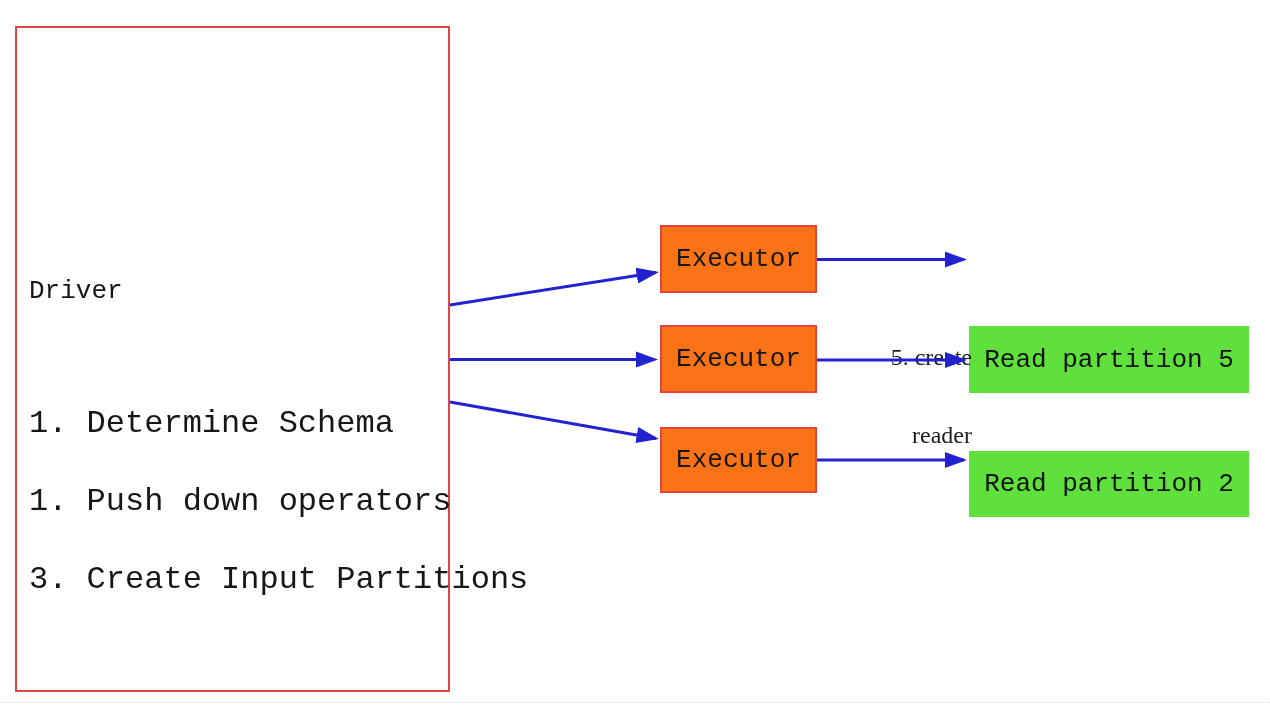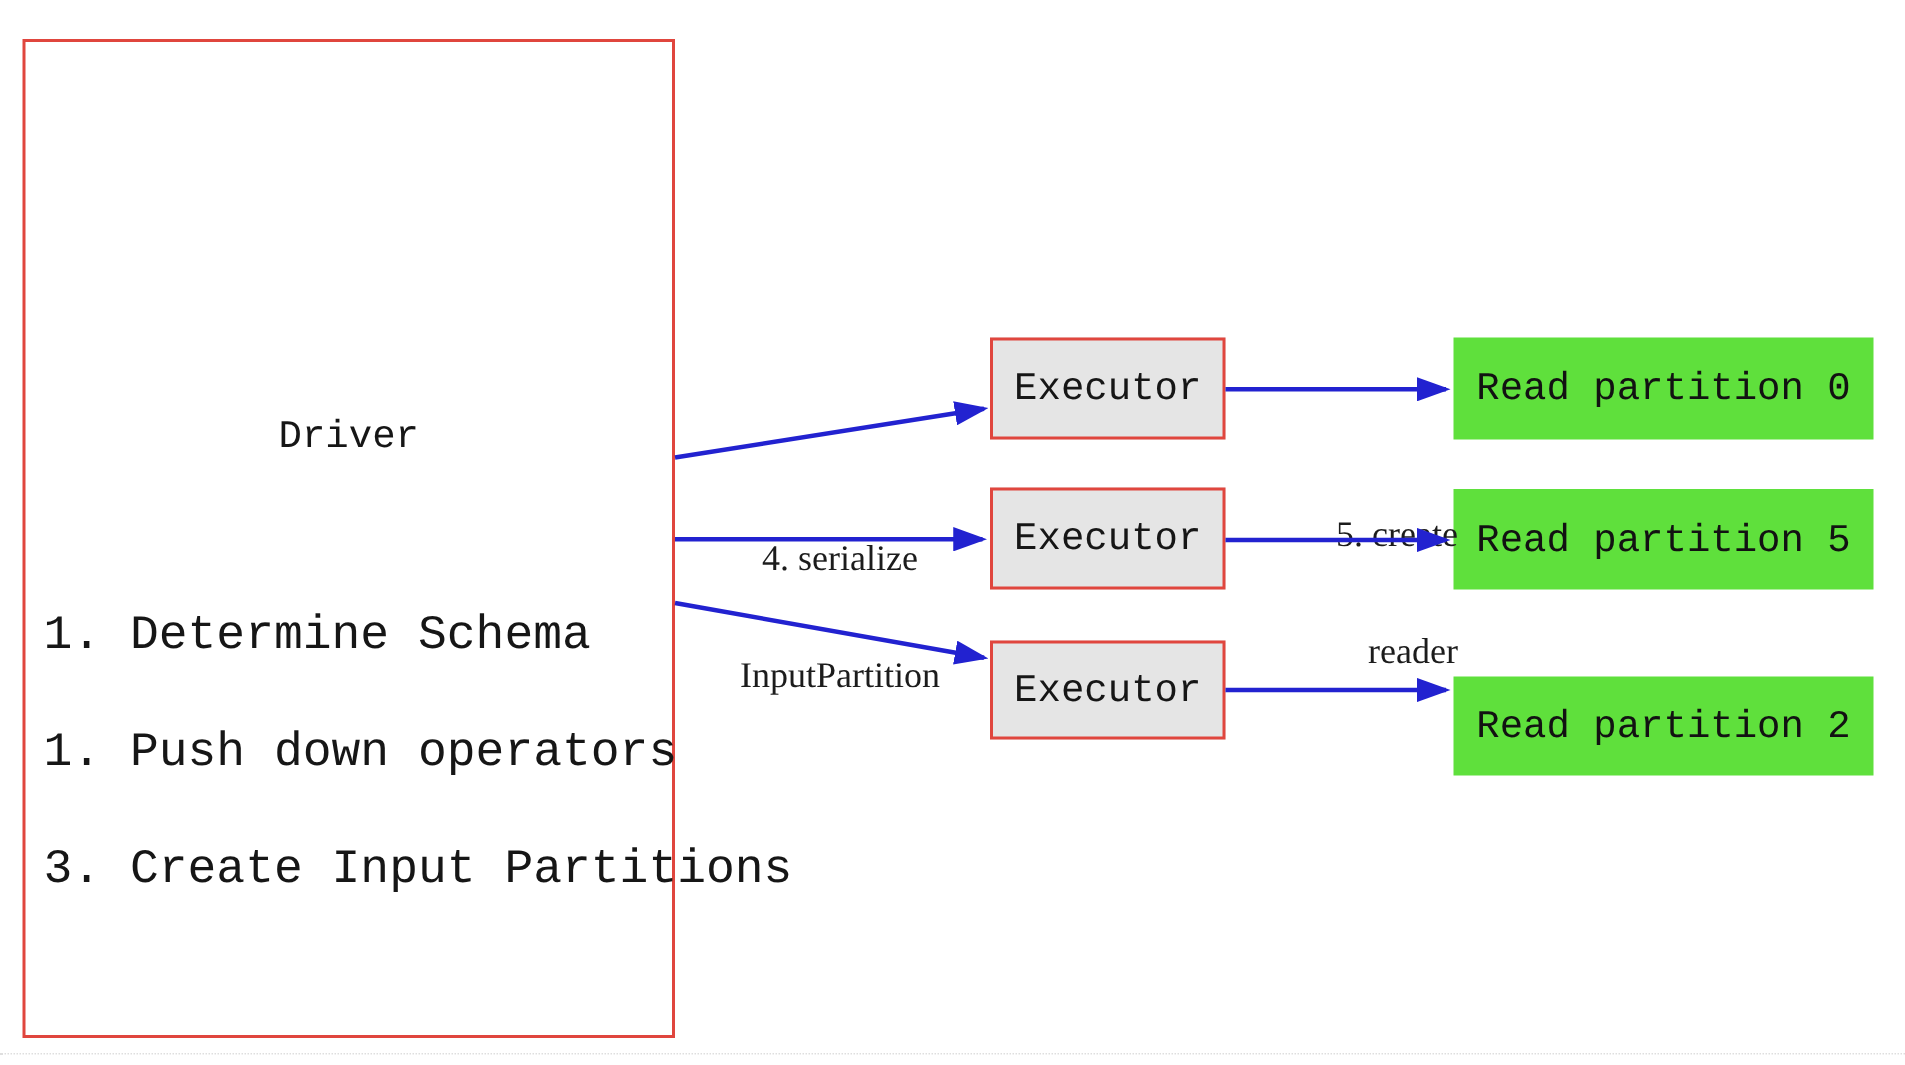--- a/index.html
+++ b/index.html
@@ -24,23 +24,23 @@
     top: 26px;
     width: 435px;
     height: 666px;
     border: 2.5px solid #e0463e;
     box-sizing: border-box;
     background: #ffffff;
   }
   .driver-title {
     position: absolute;
     top: 250px;
-    left: 0;
+    left: 12px;
     width: 100%;
-    text-align: center;
+    text-align: left;
     font-size: 26px;
     line-height: 26px;
     white-space: pre;
   }
   .driver-steps {
     position: absolute;
     top: 331px;
     left: 12px;
     font-size: 32px;
     line-height: 26px;
@@ -48,21 +48,21 @@
   }
 
   
   .executor-box {
     position: absolute;
     left: 660px;
     width: 157px;
     height: 68px;
     border: 2px solid #e0463e;
     box-sizing: border-box;
-    background: #e5e5e5;
+    background: #f97316;
     display: flex;
     align-items: center;
     justify-content: center;
     font-size: 26px;
     white-space: pre;
   }
   .executor-0 { top: 225px; }
   .executor-1 { top: 325px; }
   .executor-2 { top: 427px; height: 66px; }
 
@@ -143,34 +143,27 @@
   <div class="executor-box executor-0">
     <span>Executor</span>
   </div>
   <div class="executor-box executor-1">
     <span>Executor</span>
   </div>
   <div class="executor-box executor-2">
     <span>Executor</span>
   </div>
 
-  <div class="partition-box partition-0">
-    <span>Read partition 0</span>
-  </div>
   <div class="partition-box partition-1">
     <span>Read partition 5</span>
   </div>
   <div class="partition-box partition-2">
     <span>Read partition 2</span>
   </div>
 
-  <div class="edge-label label-serialize">
-    <div>4. serialize</div>
-    <div>InputPartition</div>
-  </div>
   <div class="edge-label label-create-reader">
     <div>5. create</div>
     <div>reader</div>
   </div>
 
   <svg class="arrows-svg" viewBox="0 0 1270 710" xmlns="http://www.w3.org/2000/svg">
     <defs>
       <marker id="arrowhead" markerWidth="7.5" markerHeight="5.4" refX="6.5" refY="2.7" orient="auto" markerUnits="strokeWidth">
         <polygon points="0 0, 7.5 2.7, 0 5.4" fill="#2222d0"></polygon>
       </marker>

